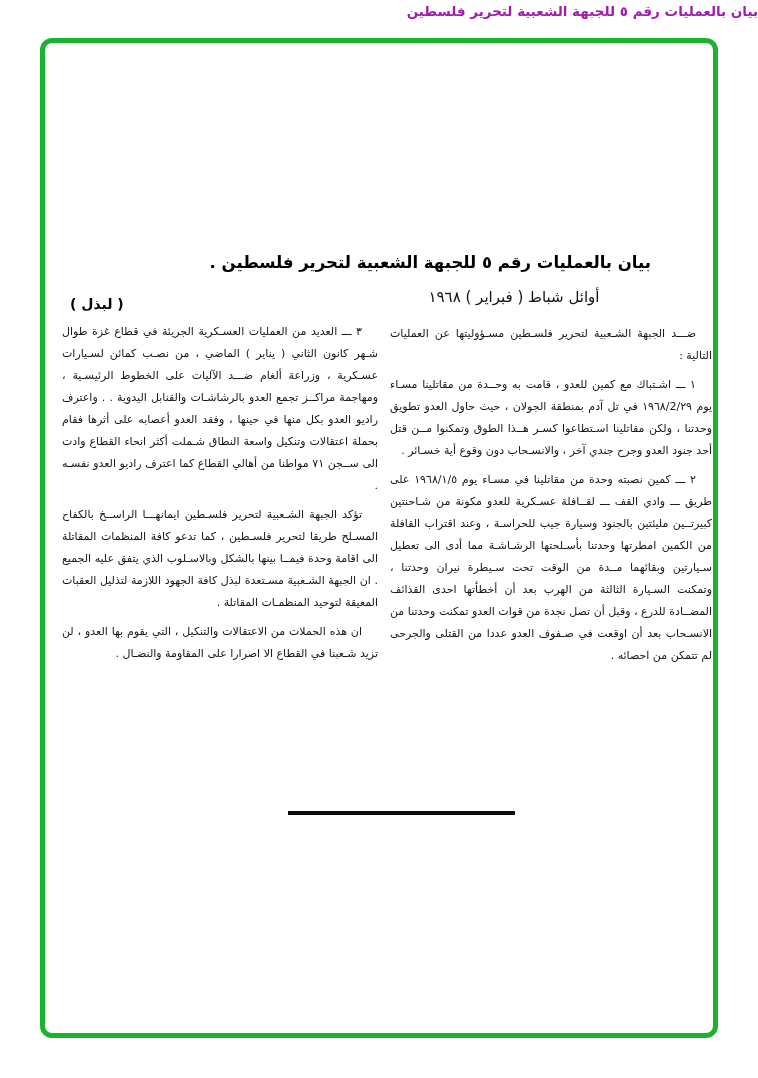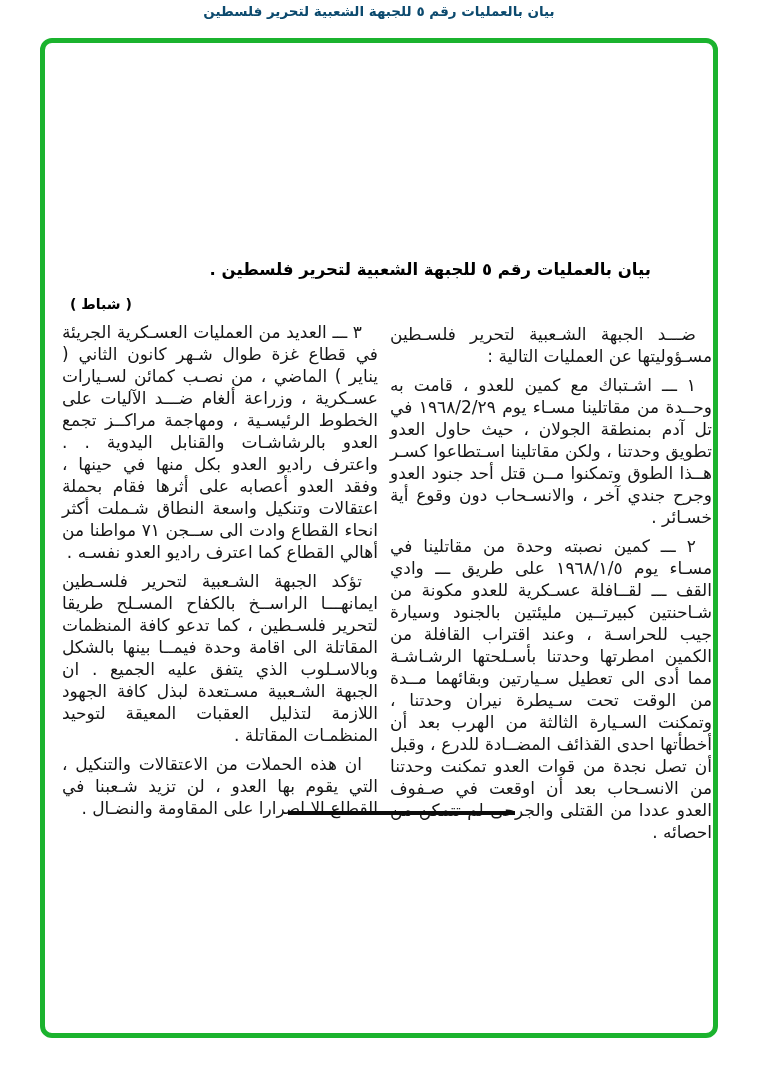--- a/index.html
+++ b/index.html
@@ -11,40 +11,40 @@
     font-family: "DejaVu Sans", sans-serif;
     color: #141414;
     position: relative;
     overflow: hidden;
   }
   .outer-header {
     position: absolute;
     top: 3px;
     left: 0;
     width: 758px;
-    text-align: center;
+    text-align: right;
     font-weight: bold;
     font-size: 13.5px;
     direction: rtl;
-    color: #0c4a6e;
+    color: #a21caf;
   }
   .frame {
     position: absolute;
     left: 40px;
     top: 38px;
     width: 678px;
     height: 1000px;
     border: 5px solid #1bb32e;
     border-radius: 12px;
     box-sizing: border-box;
     background: #ffffff;
   }
   .doc-title {
     position: absolute;
-    top: 217px;
+    top: 210px;
     left: 188px;
     width: 418px;
     text-align: center;
     font-weight: bold;
     font-size: 16.5px;
     direction: rtl;
     white-space: nowrap;
     color: #000;
   }
   .doc-date {
@@ -64,21 +64,21 @@
     left: 25px;
     font-weight: bold;
     font-size: 14px;
     direction: rtl;
     color: #000;
   }
   .col {
     position: absolute;
     direction: rtl;
     text-align: justify;
-    font-size: 17px;
+    font-size: 11px;
     line-height: 22px;
     color: #161616;
   }
   .col-right {
     left: 345px;
     top: 280px;
     width: 322px;
   }
   .col-left {
     left: 17px;
@@ -100,22 +100,23 @@
 </style>
 </head>
 <body>
 
 <div class="outer-header">بيان بالعمليات رقم ٥ للجبهة الشعبية لتحرير فلسطين</div>
 
 <div class="frame">
 
   <div class="doc-title">بيان بالعمليات رقم ٥ للجبهة الشعبية لتحرير فلسطين .</div>
 
+  <div class="doc-date">أوائل شباط ( فبراير ) ١٩٦٨</div>
 
-  <div class="pub-label">( شباط )</div>
+  <div class="pub-label">( لبذل )</div>
 
   <div class="col col-right">
     <p class="para">ضـــد الجبهة الشـعبية لتحرير فلسـطين مسـؤوليتها عن العمليات التالية :</p>
     <p class="para">١ ـــ اشـتباك مع كمين للعدو ، قامت به وحــدة من مقاتلينا مسـاء يوم ١٩٦٨/2/٢٩ في تل آدم بمنطقة الجولان ، حيث حاول العدو تطويق وحدتنا ، ولكن مقاتلينا اسـتطاعوا كسـر هــذا الطوق وتمكنوا مــن قتل أحد جنود العدو وجرح جندي آخر ، والانسـحاب دون وقوع أية خسـائر .</p>
     <p class="para">٢ ـــ كمين نصبته وحدة من مقاتلينا في مسـاء يوم ١٩٦٨/١/٥ على طريق ـــ وادي القف ـــ لقــافلة عسـكرية للعدو مكونة من شـاحنتين كبيرتــين مليئتين بالجنود وسيارة جيب للحراسـة ، وعند اقتراب القافلة من الكمين امطرتها وحدتنا بأسـلحتها الرشـاشـة مما أدى الى تعطيل سـيارتين وبقائهما مــدة من الوقت تحت سـيطرة نيران وحدتنا ، وتمكنت السـيارة الثالثة من الهرب بعد أن أخطأتها احدى القذائف المضــادة للدرع ، وقبل أن تصل نجدة من قوات العدو تمكنت وحدتنا من الانسـحاب بعد أن اوقعت في صـفوف العدو عددا من القتلى والجرحى لم تتمكن من احصائه .</p>
   </div>
 
   <div class="col col-left">
     <p class="para">٣ ـــ العديد من العمليات العسـكرية الجريئة في قطاع غزة طوال شـهر كانون الثاني ( يناير ) الماضي ، من نصـب كمائن لسـيارات عسـكرية ، وزراعة ألغام ضـــد الآليات على الخطوط الرئيسـية ، ومهاجمة مراكــز تجمع العدو بالرشاشـات والقنابل اليدوية . . واعترف راديو العدو بكل منها في حينها ، وفقد العدو أعصابه على أثرها فقام بحملة اعتقالات وتنكيل واسعة النطاق شـملت أكثر انحاء القطاع وادت الى ســجن ٧١ مواطنا من أهالي القطاع كما اعترف راديو العدو نفسـه .</p>
     <p class="para">تؤكد الجبهة الشـعبية لتحرير فلسـطين ايمانهـــا الراســخ بالكفاح المسـلح طريقا لتحرير فلسـطين ، كما تدعو كافة المنظمات المقاتلة الى اقامة وحدة فيمــا بينها بالشكل وبالاسـلوب الذي يتفق عليه الجميع . ان الجبهة الشـعبية مسـتعدة لبذل كافة الجهود اللازمة لتذليل العقبات المعيقة لتوحيد المنظمـات المقاتلة .</p>

